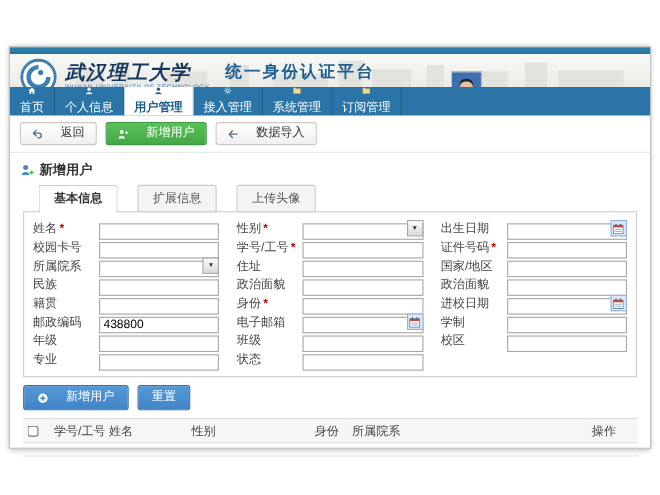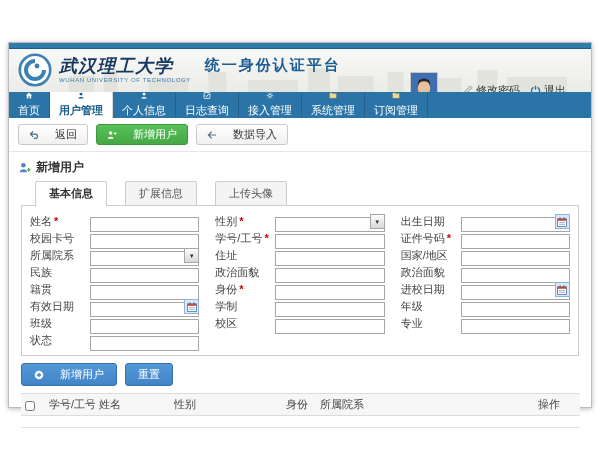--- a/index.html
+++ b/index.html
@@ -6,21 +6,21 @@
   body{
     width:600px;height:450px;background:#ffffff;overflow:hidden;position:relative;
     font-family:"Liberation Sans","DejaVu Sans",sans-serif;
     -webkit-font-smoothing:antialiased;
   }
   .app{position:absolute;left:8px;top:42px;width:584px;height:366px;background:#fff;
        box-shadow:0 1px 5px rgba(0,0,0,.28);box-sizing:border-box;border:1px solid #bcbcbc;}
   
   .topbar{height:5px;background:#2e7ca8;border-bottom:1px solid #1d5f85;}
   
-  .banner{height:43px;background:linear-gradient(#f8f8f6,#ebebe7);position:relative;overflow:hidden;}
+  .banner{height:30px;background:linear-gradient(#f8f8f6,#ebebe7);position:relative;overflow:hidden;}
   .skyline{position:absolute;bottom:0;left:0;width:100%;height:30px;}
   .brand{position:absolute;left:9px;top:4px;display:flex;align-items:center;}
   .logo{width:34px;height:34px;flex-shrink:0;}
   .brand-col{margin-left:7px;display:flex;flex-direction:column;line-height:1;}
   .zh-name{font-size:18px;font-weight:bold;font-style:italic;color:#16375f;letter-spacing:1px;
            font-family:"Liberation Serif","DejaVu Serif",serif;}
   .en-name{font-size:6px;color:#3f7cb7;letter-spacing:.6px;margin-top:2px;}
   .platform{font-size:15px;font-weight:bold;color:#1c5d92;margin-left:14px;align-self:flex-start;
             padding-top:3px;letter-spacing:2px;}
   .user-area{position:absolute;right:25px;top:0;height:100%;display:flex;align-items:center;
@@ -47,21 +47,21 @@
   .sicon{width:12px;height:12px;display:inline-block;}
   
   .tabs{display:flex;margin:0 12px;position:relative;z-index:2;}
   .tab{font-size:11px;padding:4px 13px;background:#f4f4f4;border:1px solid #ccc;margin-right:4px;
        color:#555;border-radius:2px 2px 0 0;cursor:pointer;margin-left:14px;}
   .tab.active{background:#fff;color:#333;font-weight:bold;border-bottom-color:#fff;margin-bottom:-1px;
               padding-bottom:5px;}
   
   .panel{margin:-1px 12px 0;border:1px solid #ccc;background:#fff;padding:7px 8px 6px;position:relative;z-index:1;}
   .form-grid{display:grid;grid-template-columns:1fr 1fr 1fr;column-gap:16px;}
-  .cell{display:flex;align-items:center;height:17px;}
+  .cell{display:flex;height:17px;}
   .flabel{width:60px;flex-shrink:0;font-size:11px;color:#444;white-space:nowrap;}
   .req{color:#cc0000;margin-left:2px;font-weight:bold;}
   .iwrap{flex:1;position:relative;height:15px;min-width:0;}
   .iwrap input{width:100%;height:100%;box-sizing:border-box;border:1px solid #a6a6a6;background:#fff;
                font-size:11px;padding:0 3px;font-family:inherit;outline:none;}
   .iwrap.has-btn input{padding-right:18px;}
   .side-btn{position:absolute;right:0;top:0;bottom:0;width:15px;display:flex;align-items:center;
             justify-content:center;cursor:pointer;box-sizing:border-box;}
   .dd{background:linear-gradient(#fdfdfd,#d8d8d8);border:1px solid #a6a6a6;font-size:6px;color:#333;}
   .cal{background:#dbe8f7;border:1px solid #8fb2dc;}
@@ -136,40 +136,33 @@
     </div>
   </div>
 
   <div class="nav">
     <div class="nav-item">
       <svg class="nicon" viewBox="0 0 10 10">
           <path d="M5 0.8 L9.6 5 H8.1 V9.2 H5.9 V6.2 H4.1 V9.2 H1.9 V5 H0.4 Z" fill="currentColor"></path>
         </svg>
       <span>首页</span>
     </div>
-    <div class="nav-item active">
+    <div class="nav-item">
       <svg class="nicon" viewBox="0 0 10 10">
           <circle cx="5" cy="3" r="2.1" fill="currentColor"></circle>
           <path d="M1 9.4 C1 6.2 9 6.2 9 9.4 Z" fill="currentColor"></path>
         </svg>
-      <span>用户管理</span>
-    </div>
-    <div class="nav-item">
+      <span>个人信息</span>
+    </div>
+    <div class="nav-item active">
       <svg class="nicon" viewBox="0 0 10 10">
           <circle cx="5" cy="3" r="2.1" fill="currentColor"></circle>
           <path d="M1 9.4 C1 6.2 9 6.2 9 9.4 Z" fill="currentColor"></path>
         </svg>
-      <span>个人信息</span>
-    </div>
-    <div class="nav-item">
-      <svg class="nicon" viewBox="0 0 10 10">
-          <rect x="0.8" y="0.8" width="8.4" height="8.4" rx="1" fill="none" stroke="currentColor" stroke-width="1.2"></rect>
-          <path d="M2.8 5 L4.4 6.8 L7.6 2.6" fill="none" stroke="currentColor" stroke-width="1.3"></path>
-        </svg>
-      <span>日志查询</span>
+      <span>用户管理</span>
     </div>
     <div class="nav-item">
       <svg class="nicon" viewBox="0 0 10 10">
           <circle cx="5" cy="5" r="2" fill="none" stroke="currentColor" stroke-width="1.2"></circle>
           <path d="M5 0.4 V1.9 M5 8.1 V9.6 M0.4 5 H1.9 M8.1 5 H9.6 M1.7 1.7 L2.8 2.8 M7.2 7.2 L8.3 8.3 M8.3 1.7 L7.2 2.8 M2.8 7.2 L1.7 8.3" stroke="currentColor" stroke-width="1"></path>
         </svg>
       <span>接入管理</span>
     </div>
     <div class="nav-item">
       <svg class="nicon" viewBox="0 0 10 10">
@@ -299,21 +292,25 @@
         <span class="iwrap has-btn"><input value="" style=""><span class="side-btn cal">
               <svg viewBox="0 0 10 10">
                 <rect x="0.5" y="1.8" width="9" height="7.7" fill="#fff" stroke="#5b84b4" stroke-width="0.9"></rect>
                 <rect x="0.5" y="1.8" width="9" height="2" fill="#c84a3e"></rect>
                 <path d="M3 0.4 V2.4 M7 0.4 V2.4" stroke="#444" stroke-width="0.9"></path>
                 <path d="M2 5.6 H8 M2 7.4 H8" stroke="#7a9cc6" stroke-width="0.7"></path>
               </svg>
             </span></span>
       </div>
       <div class="cell">
-        <span class="flabel"><span>有效日期</span><span class="req"></span></span>
+        <span class="flabel"><span>邮政编码</span><span class="req"></span></span>
+        <span class="iwrap"><input value="438800" style=""></span>
+      </div>
+      <div class="cell">
+        <span class="flabel"><span>电子邮箱</span><span class="req"></span></span>
         <span class="iwrap has-btn"><input value="" style=""><span class="side-btn cal">
               <svg viewBox="0 0 10 10">
                 <rect x="0.5" y="1.8" width="9" height="7.7" fill="#fff" stroke="#5b84b4" stroke-width="0.9"></rect>
                 <rect x="0.5" y="1.8" width="9" height="2" fill="#c84a3e"></rect>
                 <path d="M3 0.4 V2.4 M7 0.4 V2.4" stroke="#444" stroke-width="0.9"></path>
                 <path d="M2 5.6 H8 M2 7.4 H8" stroke="#7a9cc6" stroke-width="0.7"></path>
               </svg>
             </span></span>
       </div>
 

